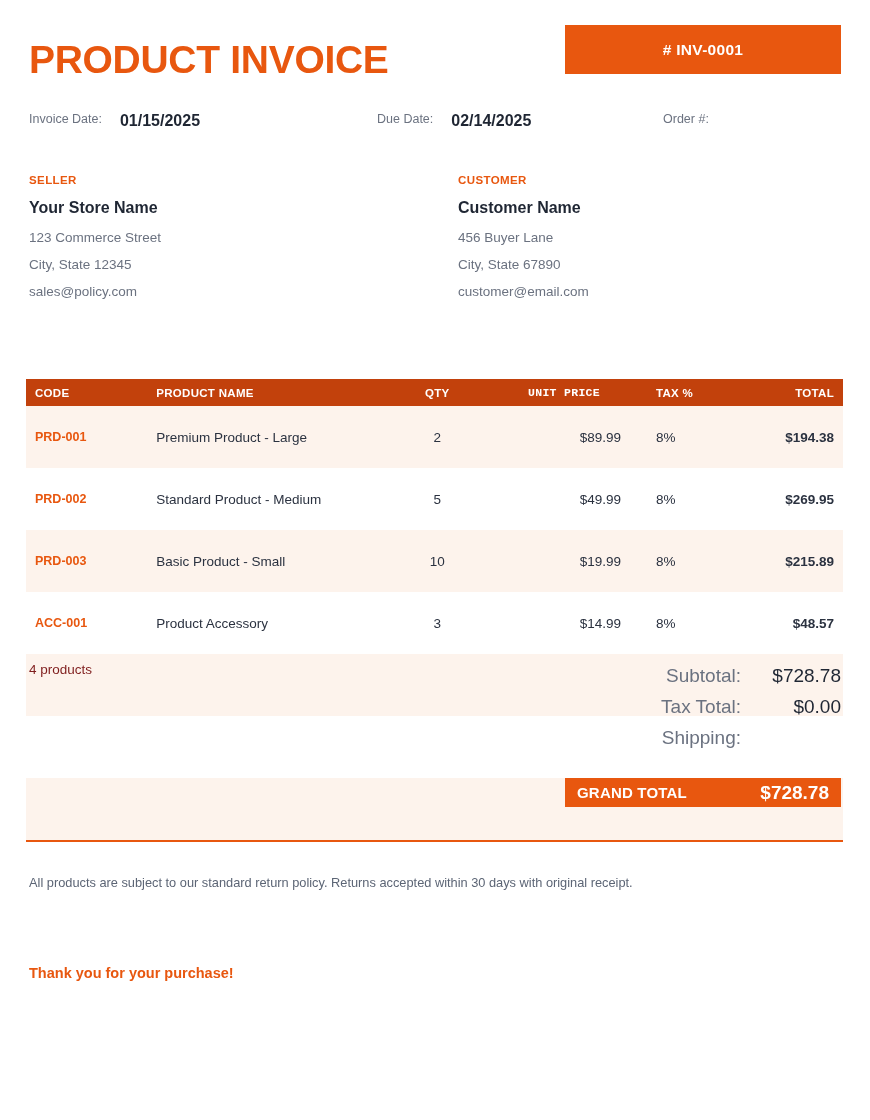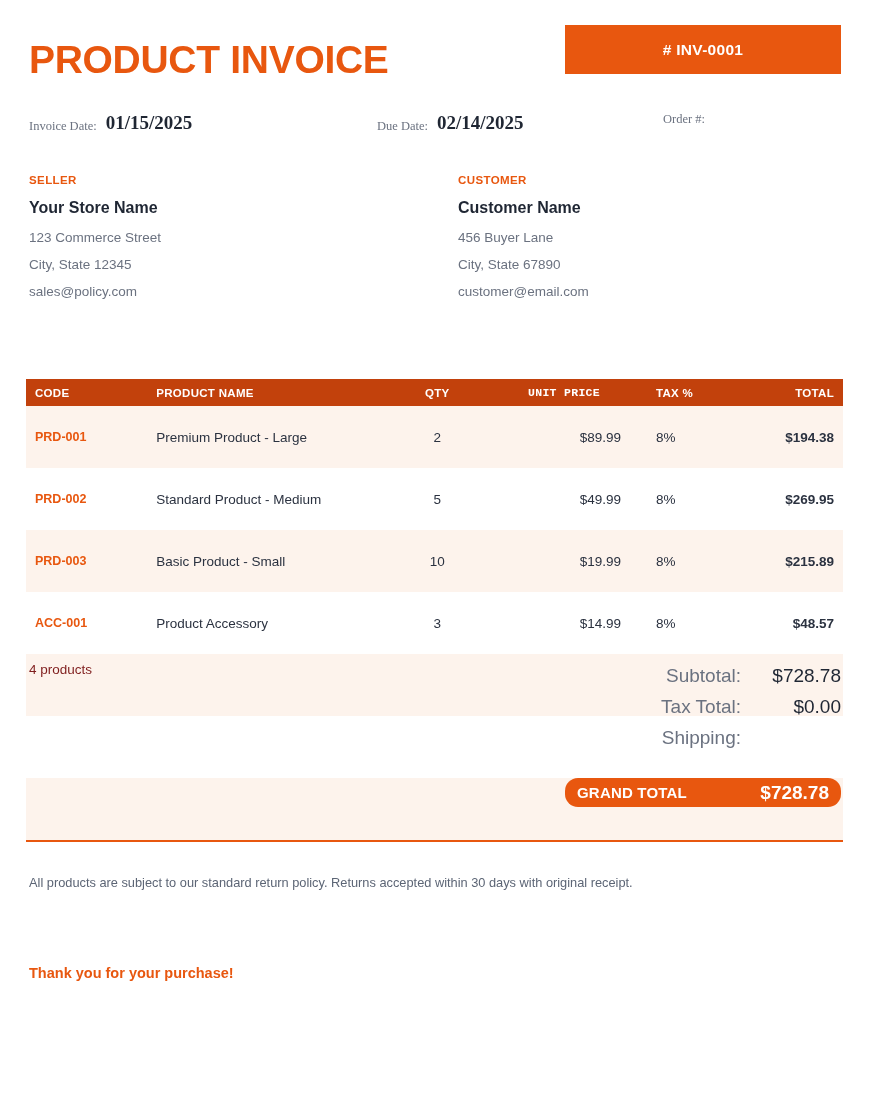--- a/index.html
+++ b/index.html
@@ -64,23 +64,23 @@
     right: 29px;
     height: 20px;
     font-size: 12.5px;
   }
   .meta-label {
     color: #6b7280;
   }
   .meta-value {
     color: #1f2633;
     font-weight: bold;
-    font-size: 19px;
-  }
-  .meta-grp { position: absolute; white-space: nowrap; display: flex; align-items: flex-end; gap: 9px; font-family: Liberation Serif, serif; }
+    font-size: 16px;
+  }
+  .meta-grp { position: absolute; white-space: nowrap; display: flex; align-items: flex-start; gap: 18px; }
   .meta-invoice-date { left: 0; }
   .meta-due-date { left: 348px; }
   .meta-order { left: 634px; }
 
   
   .parties {
     position: absolute;
     left: 29px;
     top: 174px;
     right: 29px;
@@ -190,21 +190,20 @@
     top: 778px;
     width: 276px;
     height: 29px;
     background: #e8570f;
     color: #ffffff;
     display: flex;
     align-items: center;
     justify-content: space-between;
     padding: 0 12px;
     box-sizing: border-box;
-    border-radius: 13px;
   }
   .grand-total .gl { font-size: 15px; font-weight: bold; letter-spacing: 0.2px; }
   .grand-total .gv { font-size: 19px; font-weight: bold; }
 
   
   .notes {
     position: absolute;
     left: 29px;
     top: 874px;
     right: 29px;

